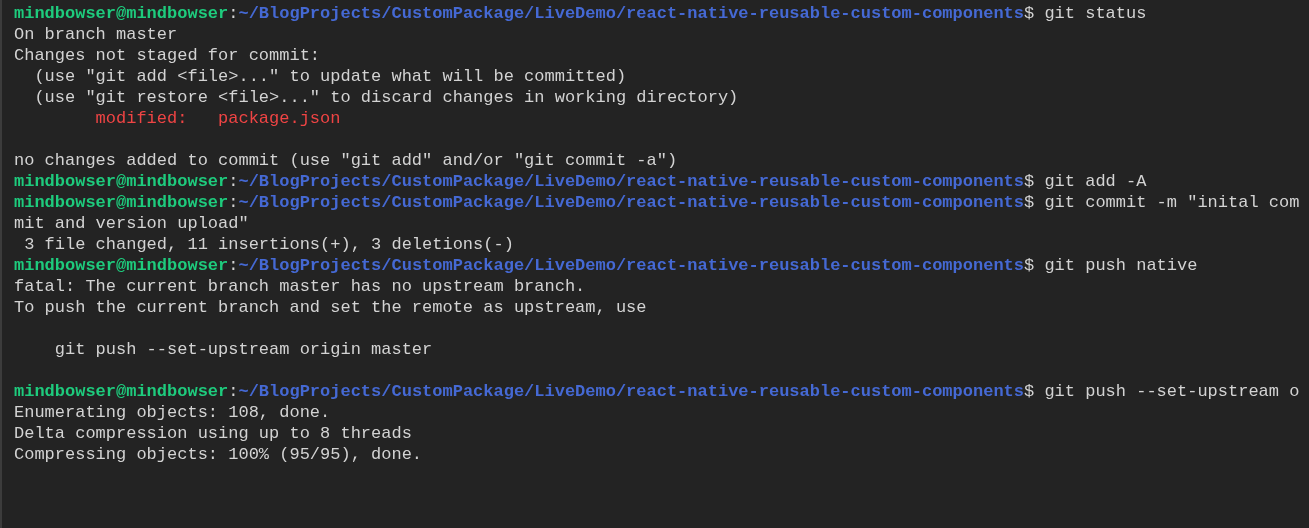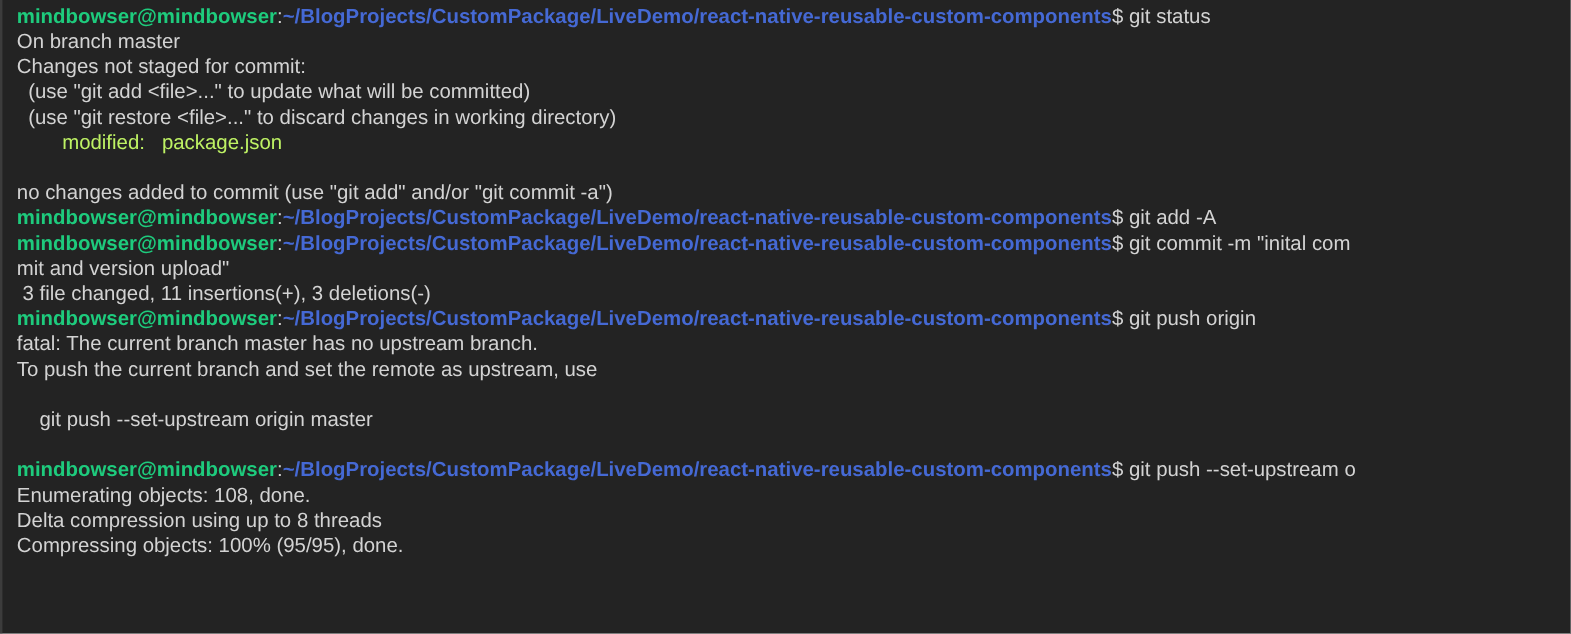--- a/index.html
+++ b/index.html
@@ -9,53 +9,53 @@
     height: 528px;
     overflow: hidden;
   }
   .terminal {
     box-sizing: border-box;
     width: 1309px;
     height: 528px;
     background: #232323;
     border-left: 2px solid #3c3c3c;
     padding: 3px 0 4px 12px;
-    font-family: Liberation Sans, sans-serif;
+    font-family: Liberation Mono, monospace;
     font-size: 17px;
     line-height: 21px;
     overflow: hidden;
   }
   .line {
     height: 21px;
     white-space: pre;
     color: #d3d3d3;
   }
   .seg-fg    { color: #d3d3d3; }
   .seg-user  { color: #1ecb7d; font-weight: bold; }
   .seg-path  { color: #4569d4; font-weight: bold; }
-  .seg-red   { color: #bef264; }
+  .seg-red   { color: #ef4444; }
 </style>
 </head>
 <body>
 
 <div class="terminal">
   <div>
       <div class="line"><span class="seg-user">mindbowser@mindbowser</span><span class="seg-fg">:</span><span class="seg-path">~/BlogProjects/CustomPackage/LiveDemo/react-native-reusable-custom-components</span><span class="seg-fg">$ git status</span></div>
       <div class="line"><span class="seg-fg">On branch master</span></div>
       <div class="line"><span class="seg-fg">Changes not staged for commit:</span></div>
       <div class="line"><span class="seg-fg">  (use "git add &lt;file&gt;..." to update what will be committed)</span></div>
       <div class="line"><span class="seg-fg">  (use "git restore &lt;file&gt;..." to discard changes in working directory)</span></div>
       <div class="line"><span class="seg-red">        modified:   package.json</span></div>
       <div class="line"><span class="seg-fg"> </span></div>
       <div class="line"><span class="seg-fg">no changes added to commit (use "git add" and/or "git commit -a")</span></div>
       <div class="line"><span class="seg-user">mindbowser@mindbowser</span><span class="seg-fg">:</span><span class="seg-path">~/BlogProjects/CustomPackage/LiveDemo/react-native-reusable-custom-components</span><span class="seg-fg">$ git add -A</span></div>
       <div class="line"><span class="seg-user">mindbowser@mindbowser</span><span class="seg-fg">:</span><span class="seg-path">~/BlogProjects/CustomPackage/LiveDemo/react-native-reusable-custom-components</span><span class="seg-fg">$ git commit -m "inital com</span></div>
       <div class="line"><span class="seg-fg">mit and version upload"</span></div>
       <div class="line"><span class="seg-fg"> 3 file changed, 11 insertions(+), 3 deletions(-)</span></div>
-      <div class="line"><span class="seg-user">mindbowser@mindbowser</span><span class="seg-fg">:</span><span class="seg-path">~/BlogProjects/CustomPackage/LiveDemo/react-native-reusable-custom-components</span><span class="seg-fg">$ git push origin</span></div>
+      <div class="line"><span class="seg-user">mindbowser@mindbowser</span><span class="seg-fg">:</span><span class="seg-path">~/BlogProjects/CustomPackage/LiveDemo/react-native-reusable-custom-components</span><span class="seg-fg">$ git push native</span></div>
       <div class="line"><span class="seg-fg">fatal: The current branch master has no upstream branch.</span></div>
       <div class="line"><span class="seg-fg">To push the current branch and set the remote as upstream, use</span></div>
       <div class="line"><span class="seg-fg"> </span></div>
       <div class="line"><span class="seg-fg">    git push --set-upstream origin master</span></div>
       <div class="line"><span class="seg-fg"> </span></div>
       <div class="line"><span class="seg-user">mindbowser@mindbowser</span><span class="seg-fg">:</span><span class="seg-path">~/BlogProjects/CustomPackage/LiveDemo/react-native-reusable-custom-components</span><span class="seg-fg">$ git push --set-upstream o</span></div>
       <div class="line"><span class="seg-fg">Enumerating objects: 108, done.</span></div>
       <div class="line"><span class="seg-fg">Delta compression using up to 8 threads</span></div>
       <div class="line"><span class="seg-fg">Compressing objects: 100% (95/95), done.</span></div>
     </div>

